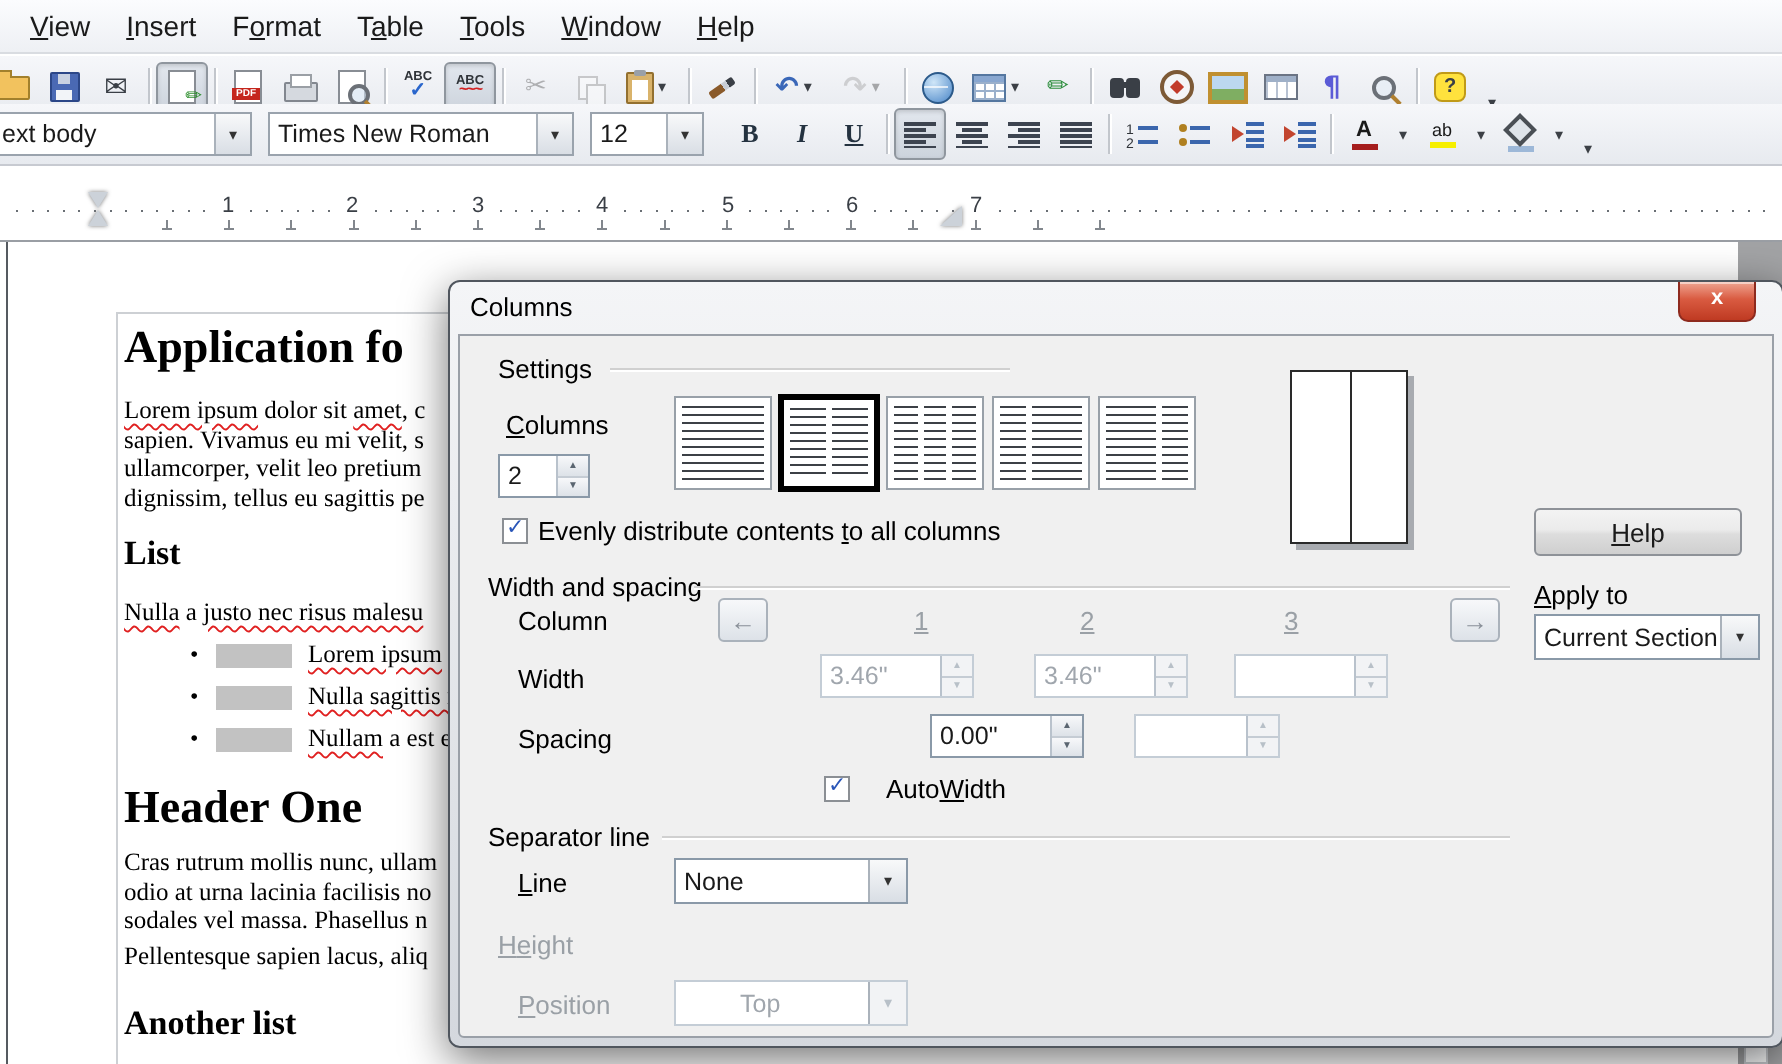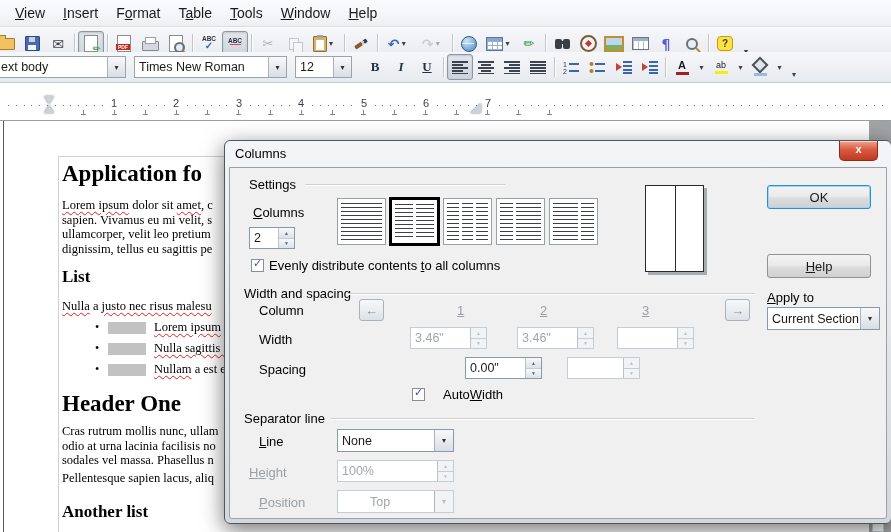--- a/index.html
+++ b/index.html
@@ -544,21 +544,20 @@
         <span class="pcol"></span>
       </div>
 
     <div class="cb" style="left:26px;top:118px">
         <span class="chk">✓</span>
       </div>
     <div class="dlabel" style="left:44px;top:117px"><span>Evenly distribute contents </span><span class="accel">t</span><span>o all columns</span></div>
 
     <div class="preview"></div>
 
-    <div class="btn focus" style="left:542px;top:44px">OK</div>
     <div class="btn" style="left:542px;top:113px">
         <span><span class="accel">H</span><span>elp</span></span>
       </div>
 
     <div class="dlabel" style="left:542px;top:149px"><span class="accel">A</span><span>pply to</span></div>
     <div class="dcombo" style="left:542px;top:166px;width:113px">
         <span>Current Section</span>
         <span class="dbtn">▾</span>
       </div>
 
@@ -619,27 +618,20 @@
     <div class="grp-label" style="left:19px;top:270px">Separator line</div>
     <div class="grp-line" style="left:106px;top:277px;width:424px"></div>
 
     <div class="dlabel" style="left:34px;top:293px"><span class="accel">L</span><span>ine</span></div>
     <div class="dcombo" style="left:112px;top:288px;width:117px">
         <span>None</span>
         <span class="dbtn">▾</span>
       </div>
 
     <div class="dlabel dis" style="left:24px;top:324px"><span class="accel">H</span><span class="accel">e</span><span>ight</span></div>
-    <div class="spin dis" style="left:112px;top:319px;width:117px">
-        <span class="val">100%</span>
-        <span class="arrows">
-          <span>▲</span>
-          <span>▼</span>
-        </span>
-      </div>
 
     <div class="dlabel dis" style="left:34px;top:354px"><span class="accel">P</span><span>osition</span></div>
     <div class="dcombo dis" style="left:112px;top:349px;width:117px">
         <span>Top</span>
         <span class="dbtn">▾</span>
       </div>
   </div>
 
 </div>
 

